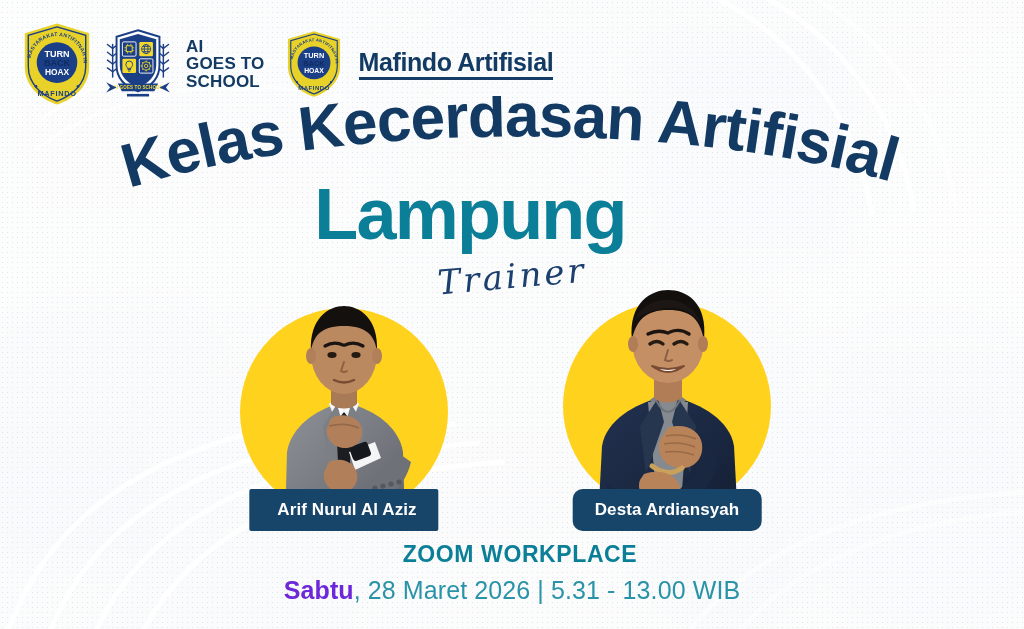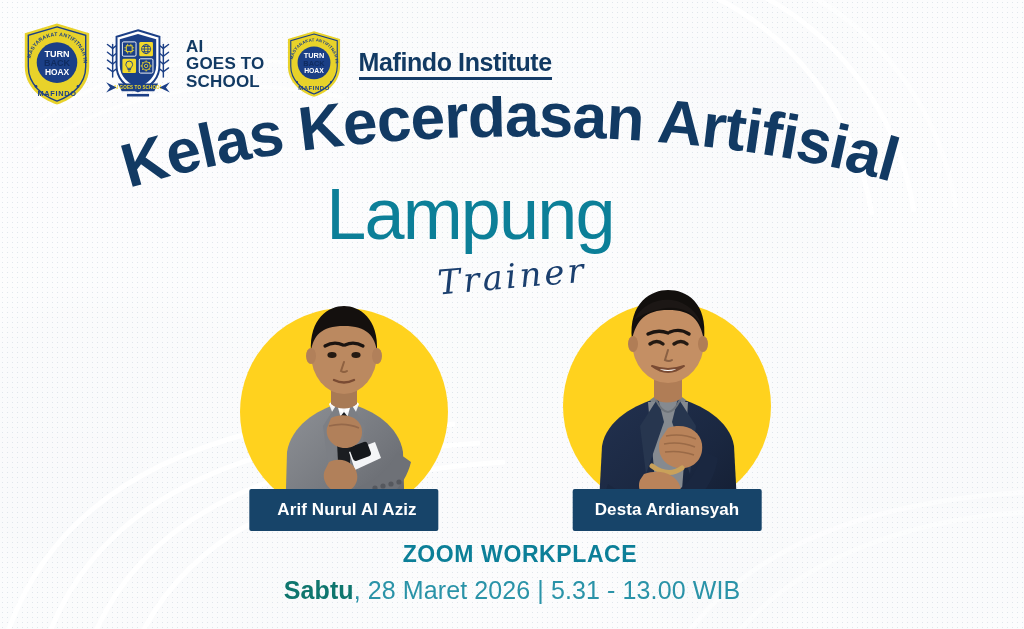--- a/index.html
+++ b/index.html
@@ -86,21 +86,21 @@
     font-size:20px; font-weight:bold; font-style:italic;
     letter-spacing:-.3px; margin-top:3px; line-height:1.1;
   }
 
   
   .title-arc { position:absolute; left:0; top:96px; width:1024px; height:120px; }
   .title-arc text { font-family:"Liberation Sans", sans-serif; font-weight:bold; letter-spacing:-1px; }
 
   .title-sub {
     position:absolute; left:0; top:178px; width:940px; text-align:center;
-    font-size:72px; font-weight:normal; letter-spacing:-1.8px; line-height:1;
+    font-size:72px; font-weight:bold; letter-spacing:-1.8px; line-height:1;
   }
 
   .trainer-script {
     position:absolute; left:0; top:256px; width:1024px; text-align:center;
     font-family:"DejaVu Serif", serif;
     font-style:italic; font-size:34px; letter-spacing:3px;
     transform:rotate(-5deg);
   }
 
   
@@ -116,21 +116,21 @@
   .trainer.two .circle-yellow { top:24px; }
 
   .photo { position:absolute; left:50%; transform:translateX(-50%); }
 
   .name-chip {
     position:absolute; left:50%; transform:translateX(-50%);
     color:#fff; font-size:17px; font-weight:bold; letter-spacing:.1px;
     padding:11px 22px; white-space:nowrap; text-align:center; border-radius:2px;
   }
   .trainer.one .name-chip { top:197px;padding-left:28px; }
-  .trainer.two .name-chip { top:211px; }
+  .trainer.two .name-chip { top:211px;border-radius:10px; }
 
   
   .footer { position:absolute; left:0; top:540px; width:1024px; text-align:center; }
   .venue { font-size:23px; font-weight:bold; letter-spacing:.6px; line-height:1.25;margin-left:16px; }
   .datetime { font-size:25px; letter-spacing:.1px; margin-top:6px; line-height:1.2; }
   .datetime .day { font-weight:bold; }
 </style>
 </head>
 <body>
 
@@ -285,21 +285,21 @@
       <path id="tbhRing2" d="M 12 58 A 38 38 0 0 1 88 58" fill="none"></path>
       <text font-family="Liberation Sans, sans-serif" font-size="7.4" font-weight="bold" fill="#1B3F86" letter-spacing="0.3">
         <textPath href="#tbhRing2" startOffset="5%">MASYARAKAT ANTIFITNAH INDONESIA</textPath>
       </text>
       <text x="50" y="106" text-anchor="middle" font-family="Liberation Sans, sans-serif" font-size="10.5" font-weight="bold" fill="#1B3F86" letter-spacing="1">MAFINDO</text>
       <circle cx="20" cy="92" r="2" fill="#1B3F86"></circle>
       <circle cx="80" cy="92" r="2" fill="#1B3F86"></circle>
     </svg>
 
     <div class="inst-block">
-      <div class="inst-name" style="color:#123A63">Mafindo Institute</div>
+      <div class="inst-name" style="color:#123A63">Mafindo Artifisial</div>
     </div>
   </div>
 
   <svg class="title-arc" viewBox="0 0 1024 120">
     <defs>
       <path id="arcPath" d="M 74 112 C 300 18, 720 18, 946 104" fill="none"></path>
     </defs>
     <text font-size="62" fill="#123A63" text-anchor="middle">
       <textPath href="#arcPath" startOffset="50%">Kelas Kecerdasan Artifisial</textPath>
     </text>
@@ -439,17 +439,17 @@
         <path d="M96 196 C112 190, 128 196, 132 208 C136 220, 124 228, 110 226 C96 224, 88 212, 92 202 Z" fill="#b9835a"></path>
       </g>
     </svg>
 
     <div class="name-chip" style="background:#174469">Desta Ardiansyah</div>
   </div>
 
   <div class="footer">
     <div class="venue" style="color:#0C7F98">ZOOM WORKPLACE</div>
     <div class="datetime">
-      <span class="day" style="color:#0f766e">Sabtu</span><span style="color:#2A93A8">, 28 Maret 2026 | 5.31 - 13.00 WIB</span>
+      <span class="day" style="color:#6d28d9">Sabtu</span><span style="color:#2A93A8">, 28 Maret 2026 | 5.31 - 13.00 WIB</span>
     </div>
   </div>
 
 </div>
 
 </body></html>

